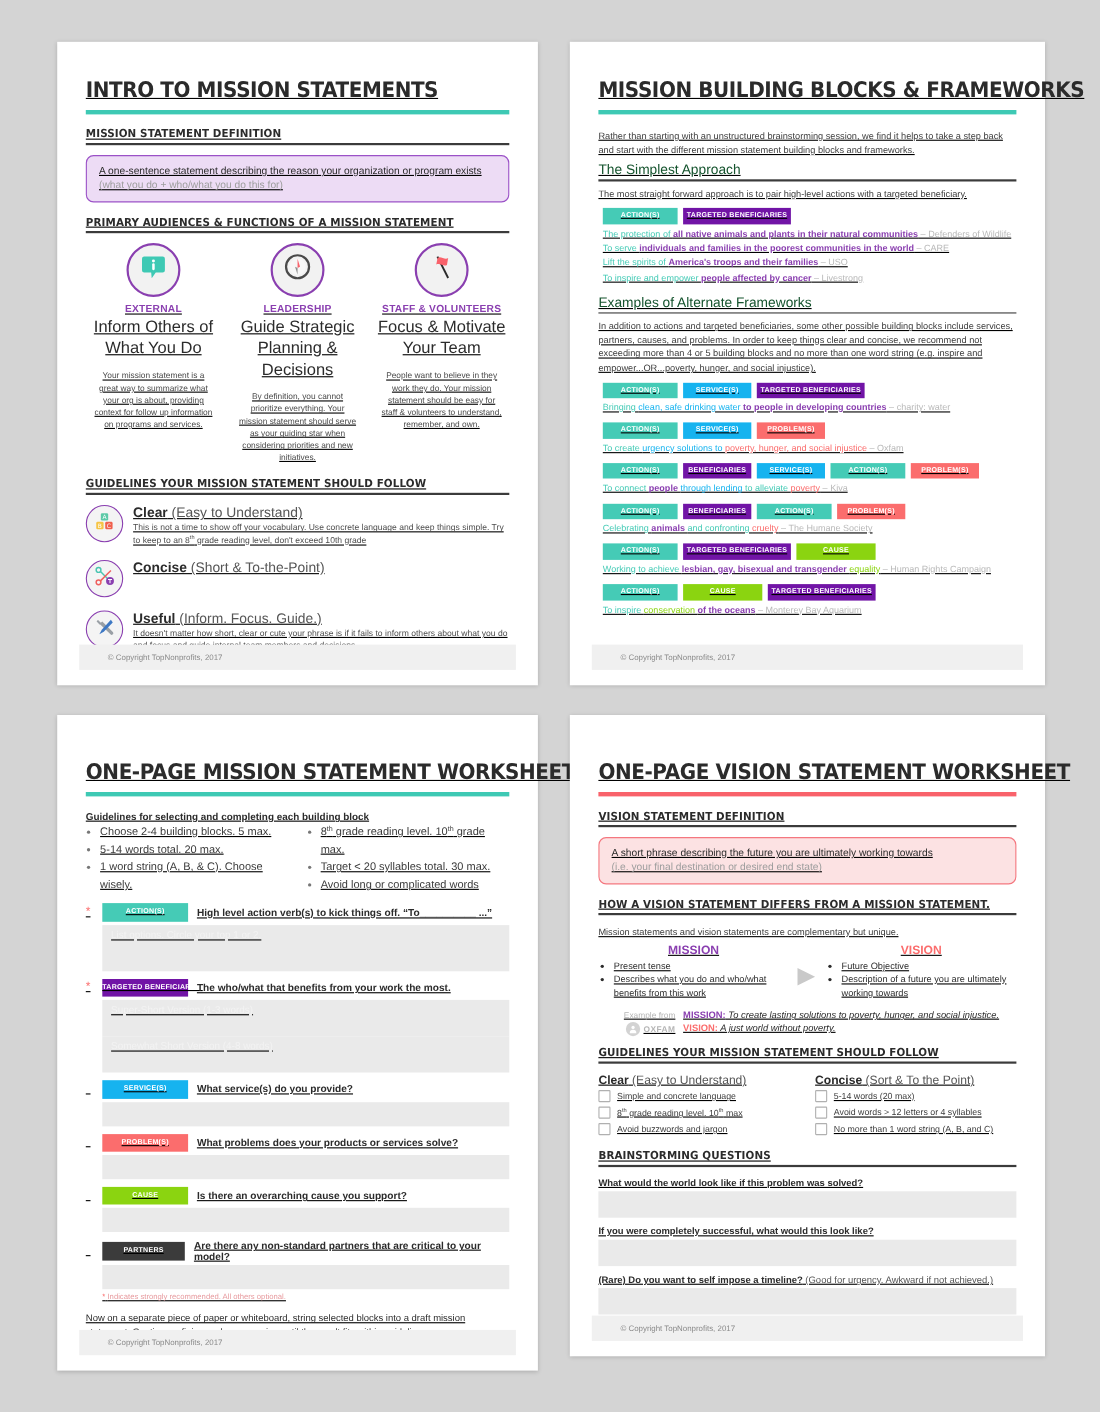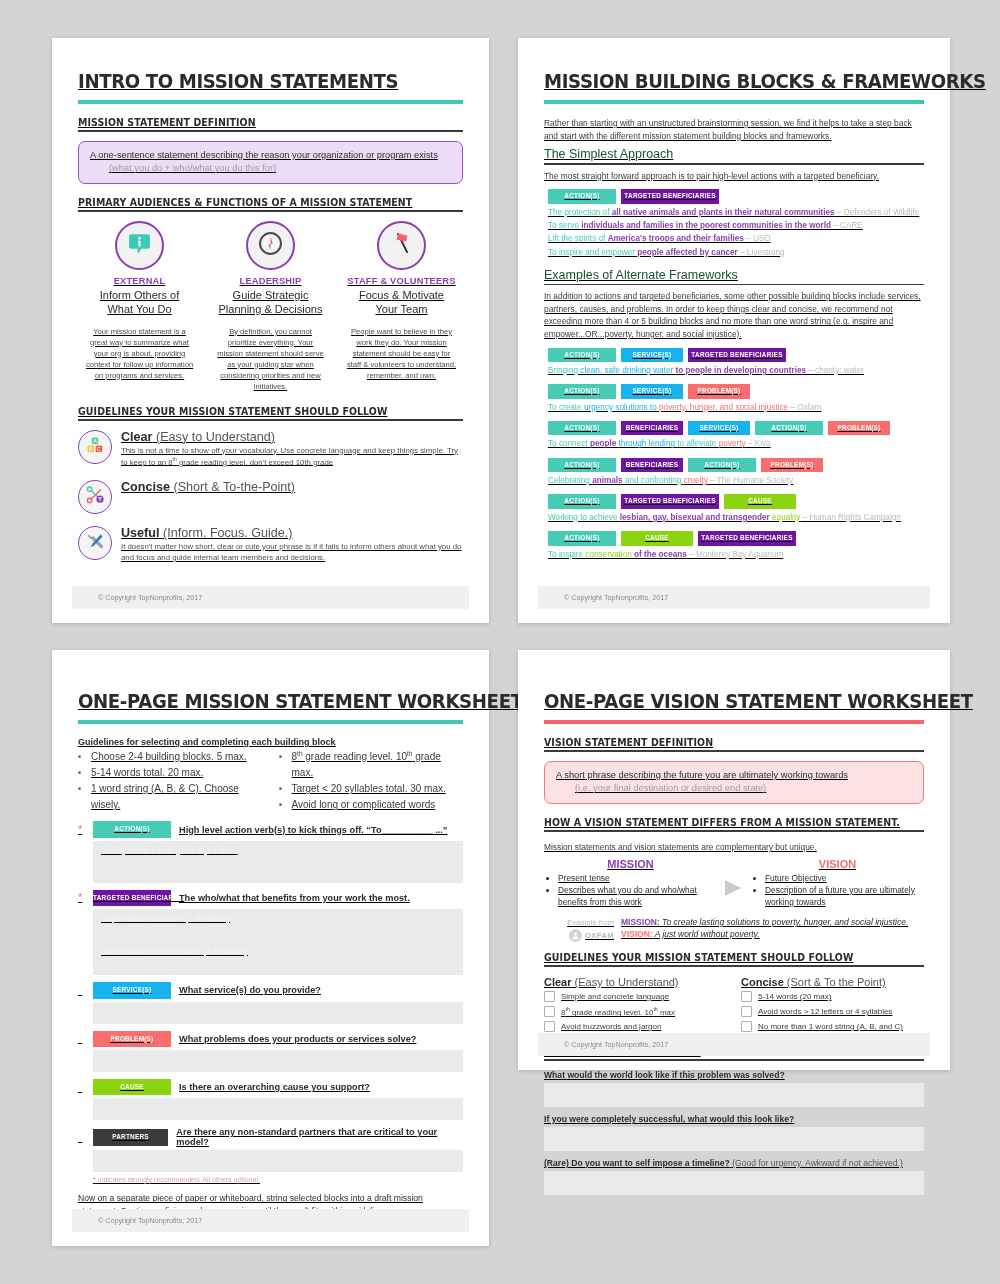--- a/index.html
+++ b/index.html
@@ -16,21 +16,21 @@
   }
   .page {
     position:absolute;
     background:#ffffff;
     box-shadow:0 1px 4px rgba(0,0,0,0.18);
     text-decoration:underline;
   }
   #page-1 { left:52px;  top:38px;   width:437px; height:585px; }
   #page-2 { left:518px; top:38px;   width:432px; height:585px; }
   #page-3 { left:52px;  top:650px;  width:437px; height:596px; }
-  #page-4 { left:518px; top:650px;  width:432px; height:420px; }
+  #page-4 { left:518px; top:650px;  width:432px; height:583px; }
 
   .inner { padding:32px 26px 0 26px; }
 
   h1.doc-title {
     font-family:"DejaVu Sans", sans-serif;
     font-weight:bold;
     font-size:19.5px;
     letter-spacing:-0.4px;
     color:#2b2b2b;
     margin:0 0 7px 0;
@@ -65,42 +65,42 @@
   .callout {
     border:1.6px solid #9b51c7;
     background:#eddcf5;
     border-radius:7px;
     padding:7px 11px;
     font-size:9.3px;
     line-height:1.45;
     color:#2b2b2b;
     margin-bottom:13px;
   }
-  .callout .muted { color:#9d9d9d;margin-left:19px; }
+  .callout .muted { color:#9d9d9d; }
   .callout.red {
     border-color:#f4777f;
     background:#fce2e3;
   }
 
   
   .aud-row { display:flex; gap:8px; margin-top:6px; }
   .aud-col { flex:1; text-align:center; }
   .circ {
     width:49px; height:49px; border-radius:50%;
     border:2.2px solid #8a3fb0;
     background:#f2f2f2;
     margin:0 auto 6px auto;
     display:flex; align-items:center; justify-content:center;
     position:relative;
   }
   .aud-head {
     font-size:9.3px; font-weight:bold; color:#8a3fb0;
     letter-spacing:0.2px; margin-bottom:2px;
   }
-  .aud-sub { font-size:11px; color:#2b2b2b; line-height:1.3; }
+  .aud-sub { font-size:15px; color:#2b2b2b; line-height:1.3; }
   .aud-body {
     font-size:7.6px; color:#4a4a4a; line-height:1.45;
     margin-top:9px;
     padding:0 6px;
   }
 
   
   .g-row { display:flex; gap:9px; margin-bottom:12px; align-items:flex-start; }
   .g-circ {
     width:34px; height:34px; border-radius:50%;

